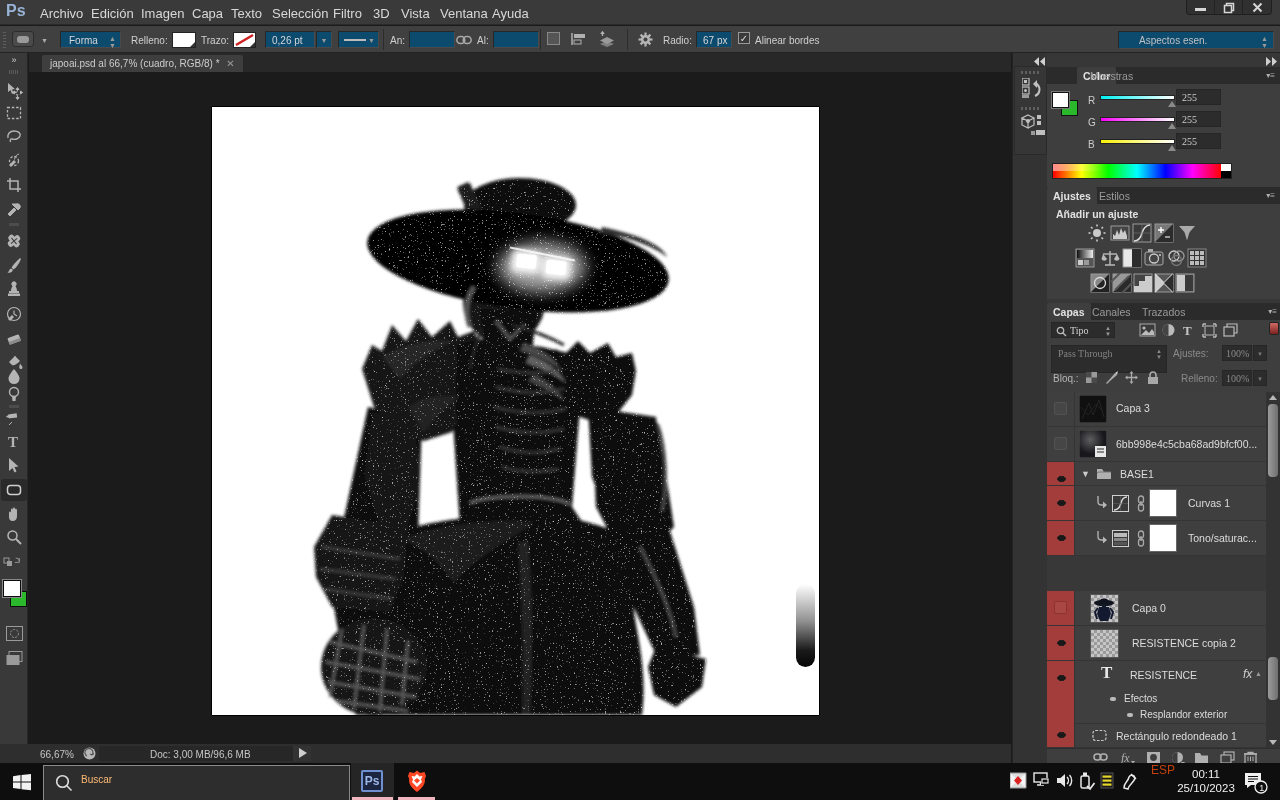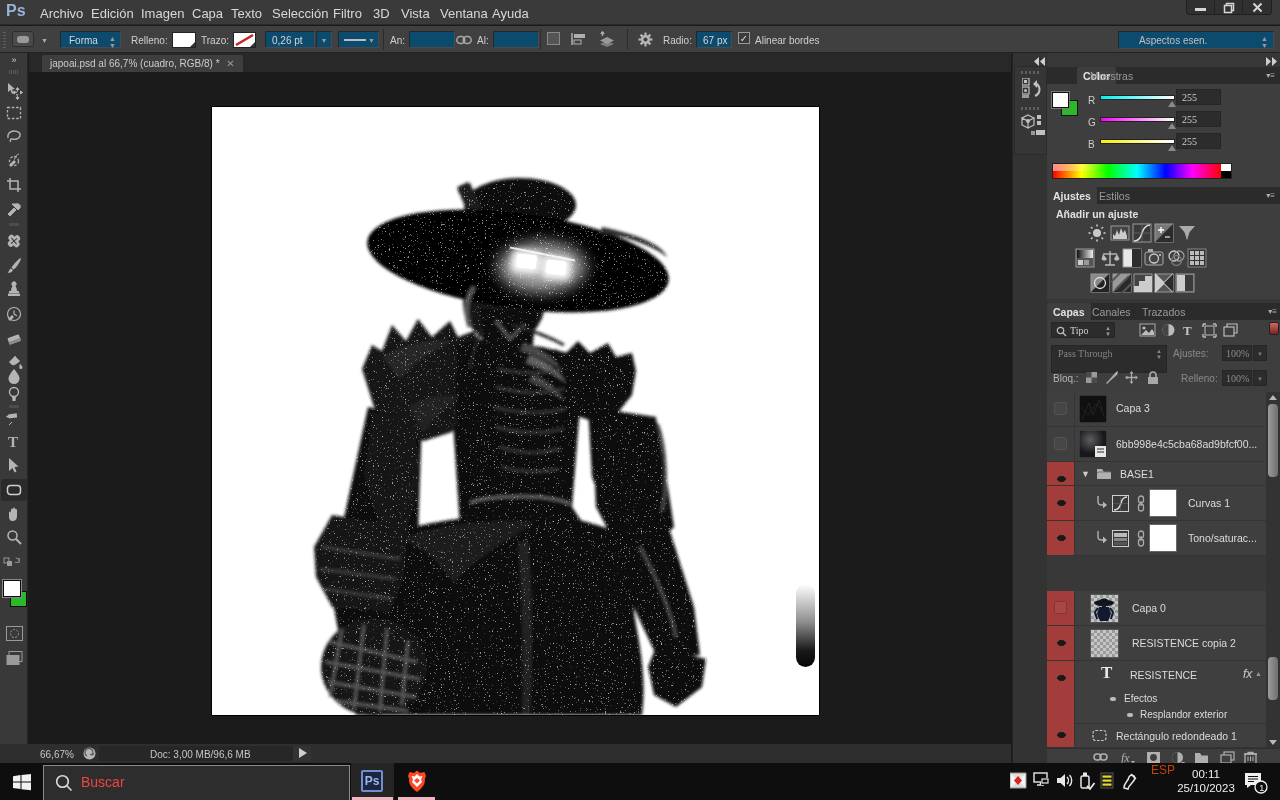--- a/index.html
+++ b/index.html
@@ -896,21 +896,21 @@
 
     <svg style="position:absolute; left:13px; top:11px;" width="18" height="17">
       <path d="M0 2.2 L7.5 1.1 L7.5 7.6 L0 7.6 Z M8.5 1 L18 0 L18 7.6 L8.5 7.6 Z M0 8.6 L7.5 8.6 L7.5 15.1 L0 14 Z M8.5 8.6 L18 8.6 L18 16.2 L8.5 15.2 Z" fill="#f2f2f2"></path>
     </svg>
 
     <div style="position:absolute; left:43px; top:2px; width:307px; height:35px; background:#2d2d2d; border:1px solid #8a8a8a; border-bottom:none;">
       <svg style="position:absolute; left:11px; top:8px;" width="18" height="18">
           <circle cx="7.5" cy="7.5" r="5.8" fill="none" stroke="#dedede" stroke-width="1.6"></circle>
           <line x1="11.8" y1="11.8" x2="16.5" y2="16.5" stroke="#dedede" stroke-width="1.6"></line>
         </svg>
-      <span style="position:absolute; left:37px; top:8px; color:#ef4444; font-size:14px;">Buscar</span>
+      <span style="position:absolute; left:37px; top:8px; color:#fdba74; font-size:10px;">Buscar</span>
     </div>
 
     <div style="position:absolute; left:351px; top:0; width:43px; height:37px; background:#252525;">
       <div style="position:absolute; left:10px; top:7px; width:22px; height:22px; background:#1b2540; border:2px solid #6e8fd0; border-radius:2px; color:#9cb8e8; font-size:12px; font-weight:bold; text-align:center; line-height:19px;">Ps</div>
     </div>
     <div style="position:absolute; left:352px; top:34px; width:41px; height:3px; background:#f0b6c0;"></div>
 
     <svg style="position:absolute; left:407px; top:7px;" width="20" height="23">
       <path d="M10 0.5 L13 3 L17.5 2 L19 6 L17.8 9 C18.5 13 16.5 17 10 22 C3.5 17 1.5 13 2.2 9 L1 6 L2.5 2 L7 3 Z" fill="#ff4724"></path>
       <path d="M10 4 L12.5 6.5 L15.5 6 L14 9.5 L15 12 L10 17 L5 12 L6 9.5 L4.5 6 L7.5 6.5 Z" fill="#fff"></path>

